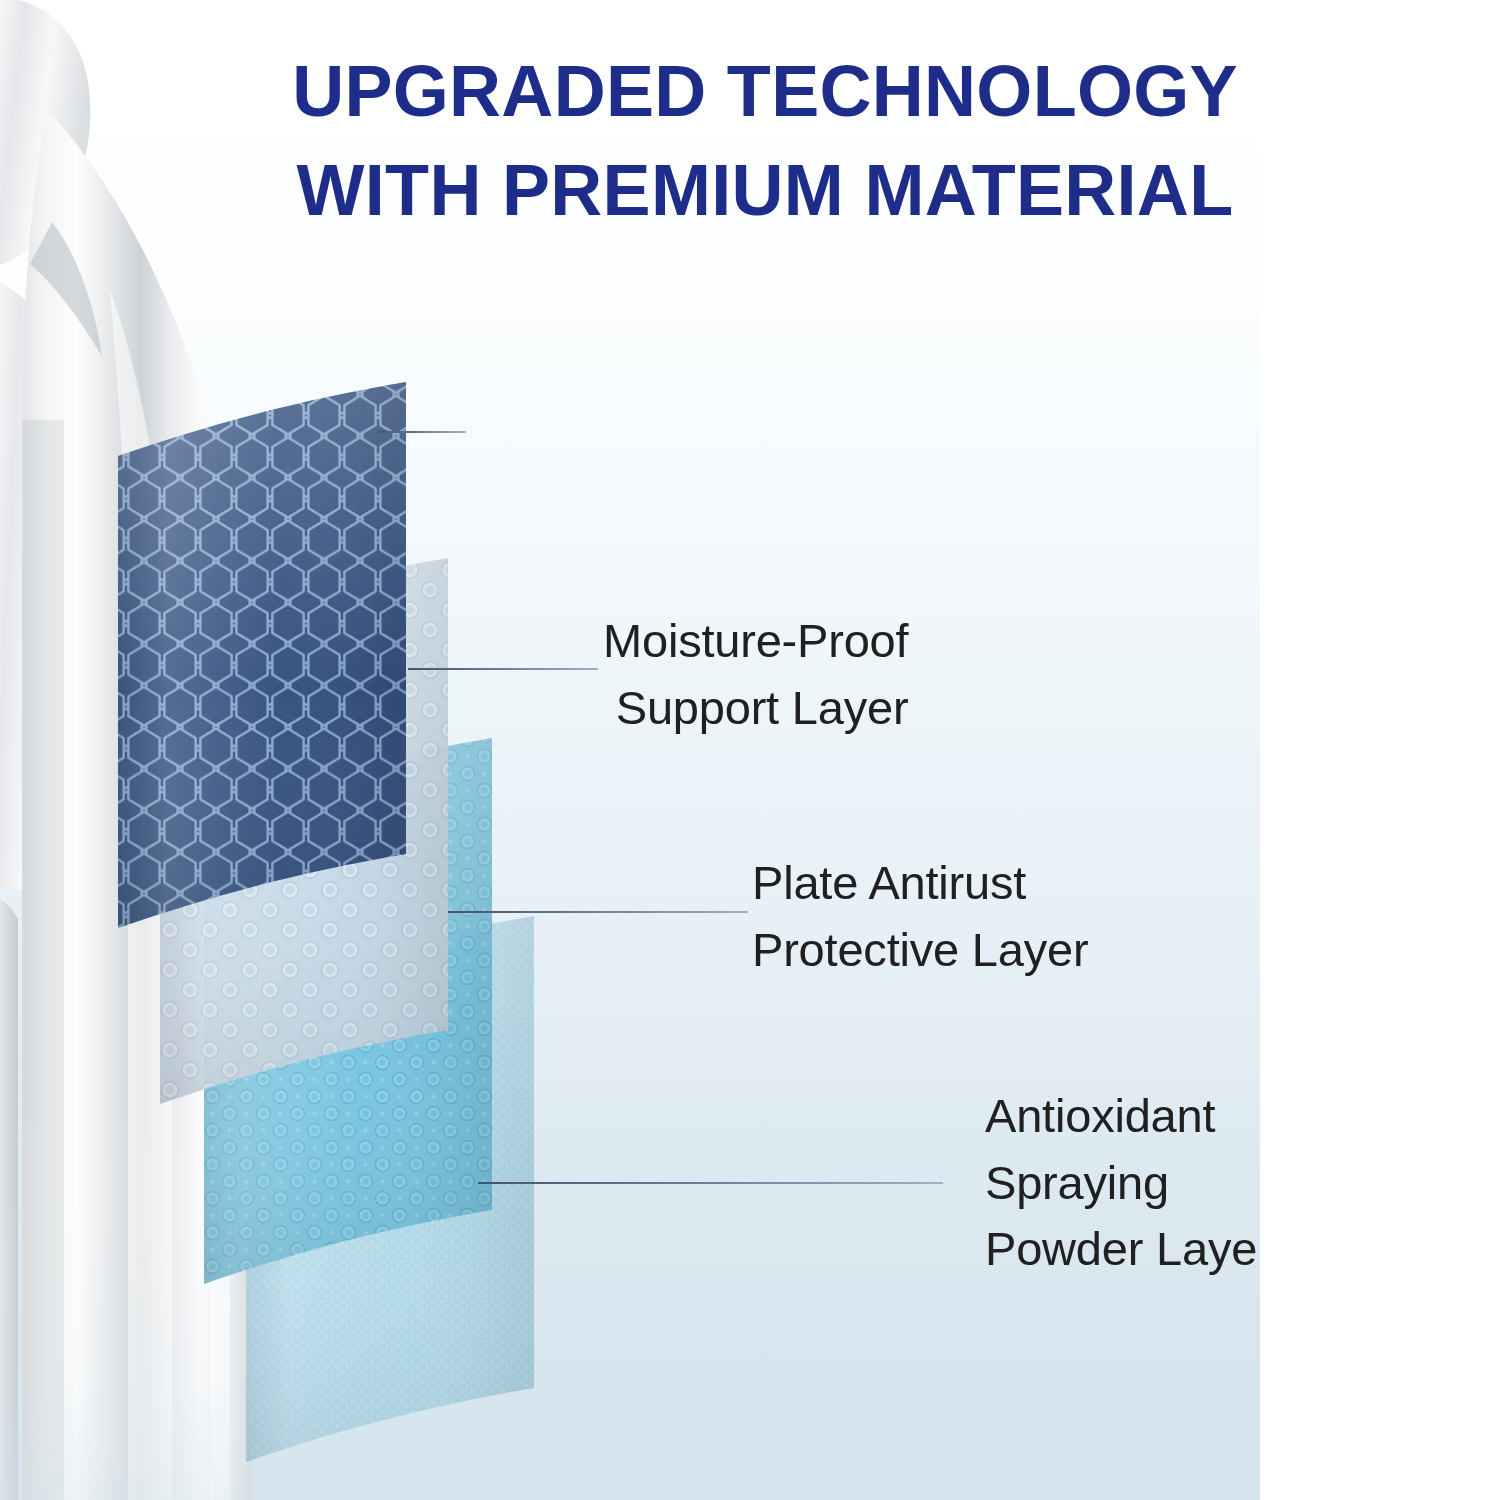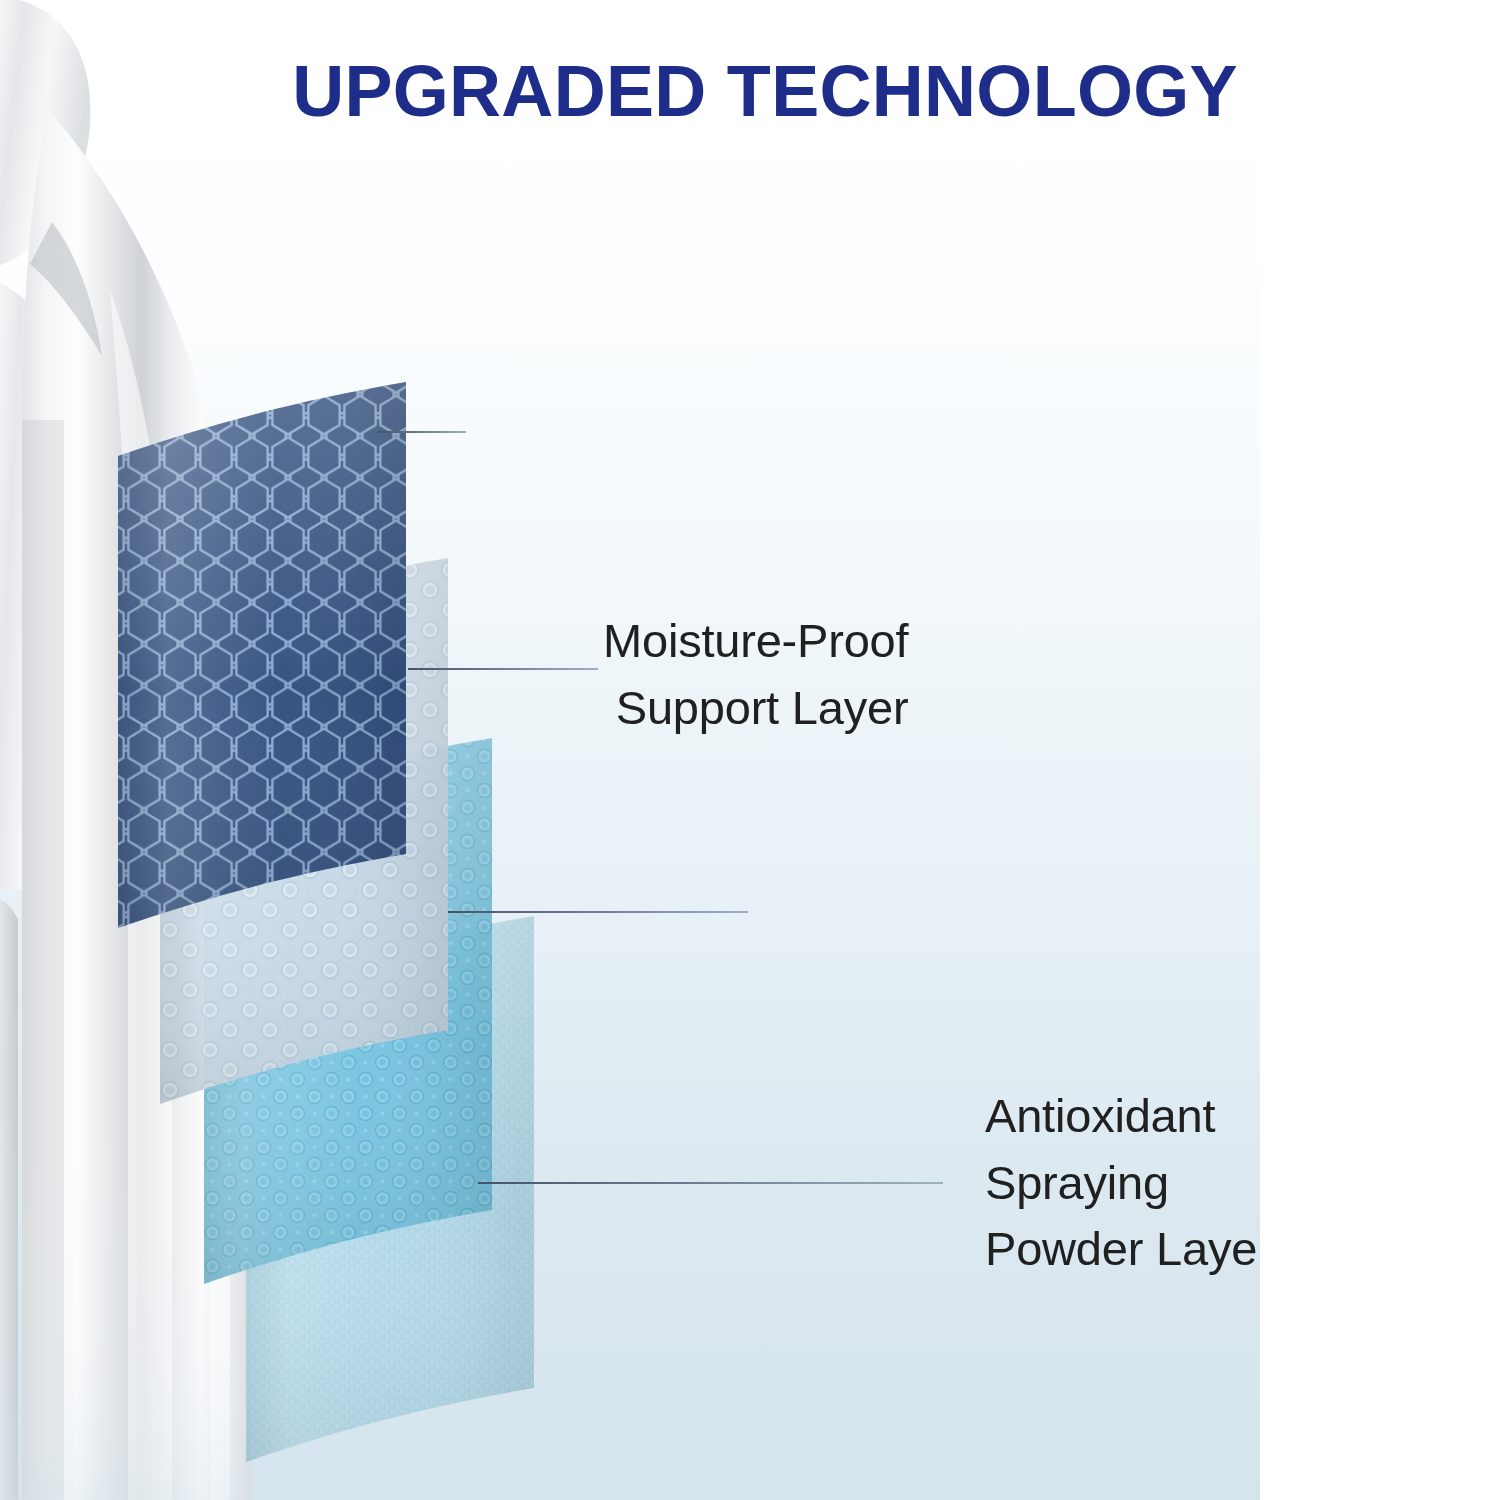--- a/index.html
+++ b/index.html
@@ -300,31 +300,34 @@
       <g clip-path="url(#clipL1)">
         <rect x="80" y="350" width="400" height="620" fill="url(#hexPat)"></rect>
         <rect x="80" y="350" width="400" height="620" fill="url(#curveShade)"></rect>
         <rect x="80" y="350" width="400" height="620" fill="url(#curveShadeV)"></rect>
       </g>
     </svg>
   </div>
 
   <div class="title-block">
     <div class="title-line">UPGRADED TECHNOLOGY</div>
+    <div class="title-line">WITH PREMIUM MATERIAL</div>
   </div>
 
   <div class="callouts">
 
     <div class="leader" style="left:378px; top:431px; width:88px;"></div>
 
     <div class="leader" style="left:408px; top:668px; width:190px;"></div>
     <div class="label lbl-2">Moisture-Proof
 Support Layer</div>
 
     <div class="leader" style="left:448px; top:911px; width:300px;"></div>
+    <div class="label lbl-3">Plate Antirust
+Protective Layer</div>
 
     <div class="leader" style="left:478px; top:1182px; width:465px;"></div>
     <div class="label lbl-4">Antioxidant
 Spraying
 Powder Layer</div>
 
   </div>
 
 </div>
 

